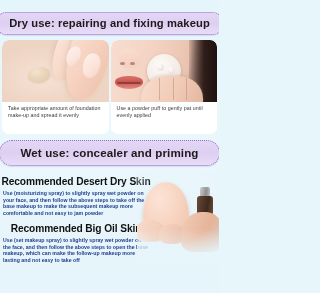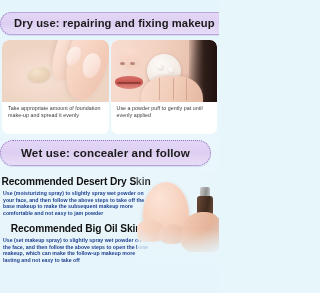--- a/index.html
+++ b/index.html
@@ -20,21 +20,21 @@
     background: linear-gradient(180deg, #e4f5fb 0%, #eaf7fc 35%, #e9f6fb 60%, #e6f5fb 100%);
     overflow: hidden;
   }
 
   
   .banner-wrap {
     position: absolute;
     left: 0;
     width: 219px;
     display: flex;
-    justify-content: flex-start;
+    justify-content: center;
   }
   .banner {
     box-sizing: border-box;
     background: linear-gradient(180deg, #e3d6f5 0%, #decff2 50%, #e7ddf7 100%);
     border: 1.2px dotted #8e6fc4;
     border-radius: 999px;
     color: #1b1b1b;
     font-weight: bold;
     letter-spacing: 0.1px;
     text-align: center;
@@ -384,21 +384,21 @@
         <div class="fingerline-1"></div>
         <div class="fingerline-2"></div>
         <div class="fingerline-3"></div>
       </div>
       <div class="caption">Use a powder puff to gently pat until evenly applied</div>
     </div>
 
   </div>
 
   <div class="banner-wrap" style="top:140px;">
-    <div class="banner" id="banner-wet">Wet use: concealer and follow</div>
+    <div class="banner" id="banner-wet">Wet use: concealer and priming</div>
   </div>
 
   <div id="bottom">
 
     <div class="section-title" id="title-dry">Recommended Desert Dry Skin</div>
     <div class="section-body">Use (moisturizing spray) to slightly spray wet powder on your face, and then follow the above steps to take off the base makeup to make the subsequent makeup more comfortable and not easy to jam powder</div>
 
     <div class="section-title" id="title-oil">Recommended Big Oil Skin</div>
     <div class="section-body">Use (set makeup spray) to slightly spray wet powder on the face, and then follow the above steps to open the base makeup, which can make the follow-up makeup more lasting and not easy to take off</div>
 

